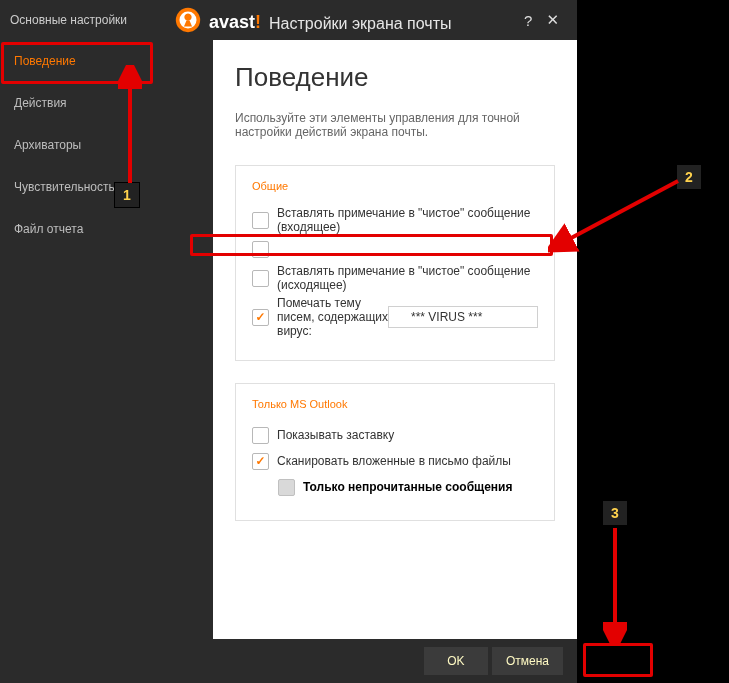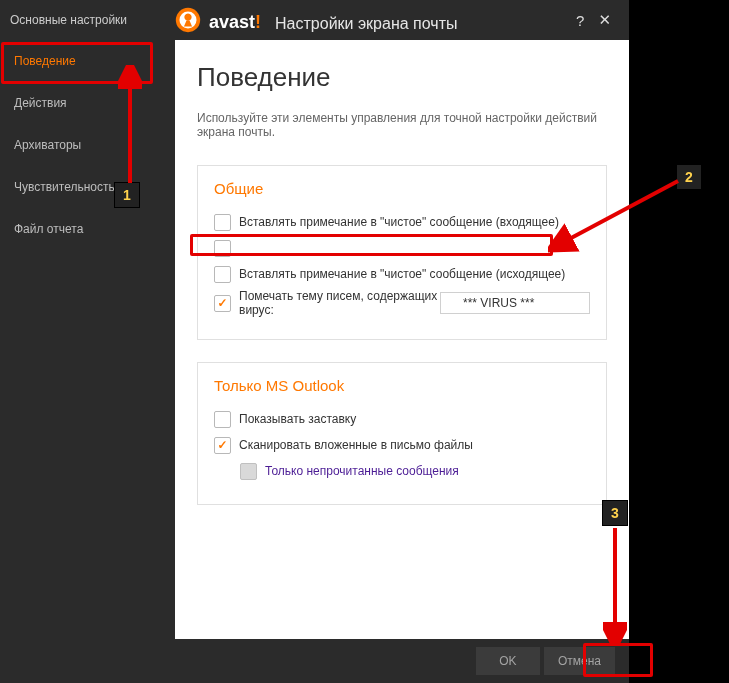--- a/index.html
+++ b/index.html
@@ -1,44 +1,44 @@
 <!DOCTYPE html>
 <html><head>
 <meta charset="utf-8">
 <style>
   * { box-sizing: border-box; margin: 0; padding: 0; }
   html, body { width: 729px; height: 683px; font-family: "Segoe UI", Arial, sans-serif; background: #000; overflow: hidden; }
-  .window { width: 629px; height: 683px; background: #2b2b2b; display: flex; flex-direction: column; position: relative; }
+  .window { width: 577px; height: 683px; background: #2b2b2b; display: flex; flex-direction: column; position: relative; }
   .titlebar { height: 40px; background: #2b2b2b; display: flex; align-items: center; padding: 0 10px 0 0; color: #e0e0e0; }
   .titlebar-left { width: 175px; display: flex; align-items: center; padding-left: 10px; font-size: 12px; color: #ccc; }
   .titlebar-main { display: flex; align-items: flex-end; gap: 8px; }
   .logo { width: 26px; height: 26px; }
   .brandword { font-size: 18px; font-weight: 600; color: #fff; }
   .brand-bang { color: #ff7800; }
-  .titletext { font-size: 16px; color: #e6e6e6; margin-left: 6px; }
+  .titletext { font-size: 16px; color: #e6e6e6; }
   .titlebar-controls { margin-left: auto; display: flex; align-items: center; gap: 14px; padding-right: 8px; color: #ddd; font-size: 15px; }
   .titlebar-controls span { cursor: default; }
-  .body { flex: 1; display: flex; min-height: 0; }
+  .body { flex: 1; display: flex; min-height: 0; gap: 38px; }
   .sidebar { width: 175px; background: #2b2b2b; display: flex; flex-direction: column; }
   .sidebar-item { padding: 14px 14px; font-size: 12px; color: #bdbdbd; cursor: default; }
   .sidebar-item.active { color: #ff7800; }
   .content { flex: 1; background: #fff; display: flex; flex-direction: column; padding: 22px 22px 0 22px; position: relative; }
   h1 { font-size: 26px; font-weight: 400; color: #333; margin-bottom: 18px; }
   .desc { font-size: 12px; color: #666; margin-bottom: 26px; }
   .panel { border: 1px solid #e0e0e0; padding: 14px 16px 18px 16px; margin-bottom: 22px; }
-  .panel-title { color: #ff7800; font-size: 15px; font-weight: 400; margin-bottom: 14px; }
+  .panel-title { color: #ff7800; font-size: 11px; font-weight: 400; margin-bottom: 14px; }
   .row { display: flex; align-items: center; margin: 4px 0; min-height: 22px; }
   .chk { width: 17px; height: 17px; border: 1px solid #b8b8b8; border-radius: 2px; margin-right: 8px; display: flex; align-items: center; justify-content: center; font-size: 12px; color: #ff7800; background: #fff; flex-shrink: 0; }
   .chk.checked::after { content: "✓"; font-weight: bold; }
   .chk.indented { margin-left: 26px; background: #d9d9d9; border-color: #c0c0c0; }
   .row-label { font-size: 12px; color: #333; }
-  .row-label.disabled { color: #4c1d95; }
+  .row-label.disabled { color: #000000; font-weight: bold; }
   .virus-input { margin-left: auto; width: 150px; height: 22px; border: 1px solid #d0d0d0; font-size: 12px; padding: 0 22px; color: #333; background: #fff; }
   .footer { margin-top: auto; height: 44px; background: #2b2b2b; display: flex; align-items: center; justify-content: flex-end; padding: 0 14px; gap: 4px; margin-left: -22px; margin-right: -22px; }
-  .btn { min-width: 64px; height: 28px; background: #3b3b3b; color: #a3a3a3; font-size: 12px; display: flex; align-items: center; justify-content: center; padding: 0 14px; cursor: default; }
+  .btn { min-width: 64px; height: 28px; background: #3b3b3b; color: #fef9c3; font-size: 12px; display: flex; align-items: center; justify-content: center; padding: 0 14px; cursor: default; }
 
   
   .ann-box { position: absolute; border: 3px solid #e30000; border-radius: 2px; pointer-events: none; }
   .ann-badge { position: absolute; width: 26px; height: 26px; background: #222; color: #ffd24d; display: flex; align-items: center; justify-content: center; font-size: 14px; font-weight: 600; border: 1px solid #000; pointer-events: none; }
   .ann-arrow { position: absolute; pointer-events: none; }
 </style>
 </head>
 <body>
 
 <div class="window">

